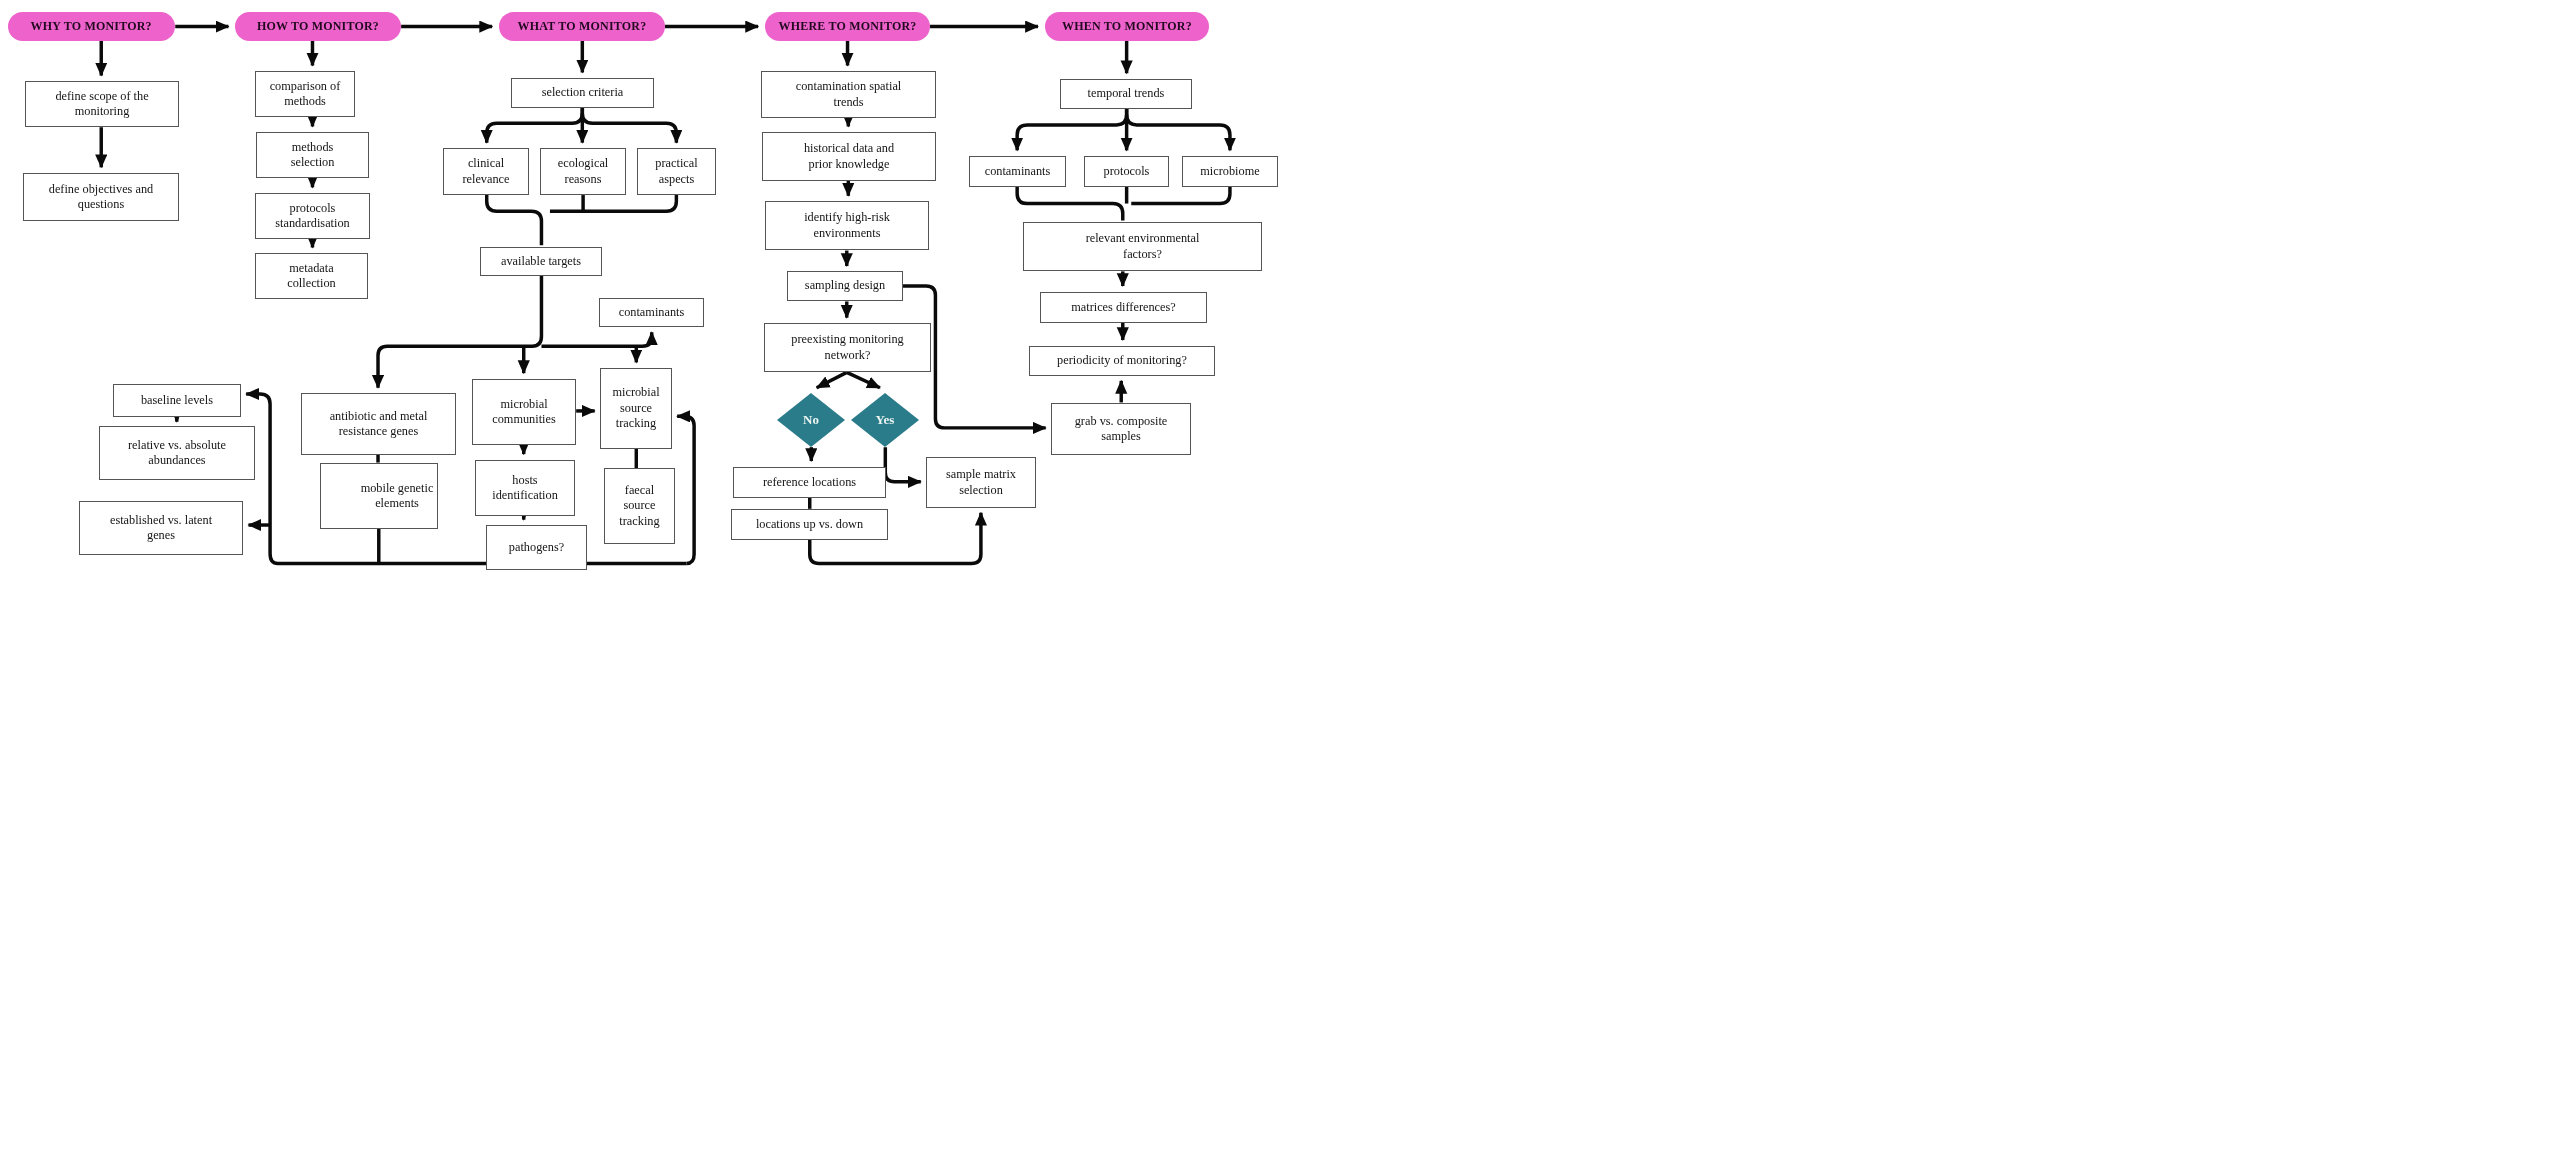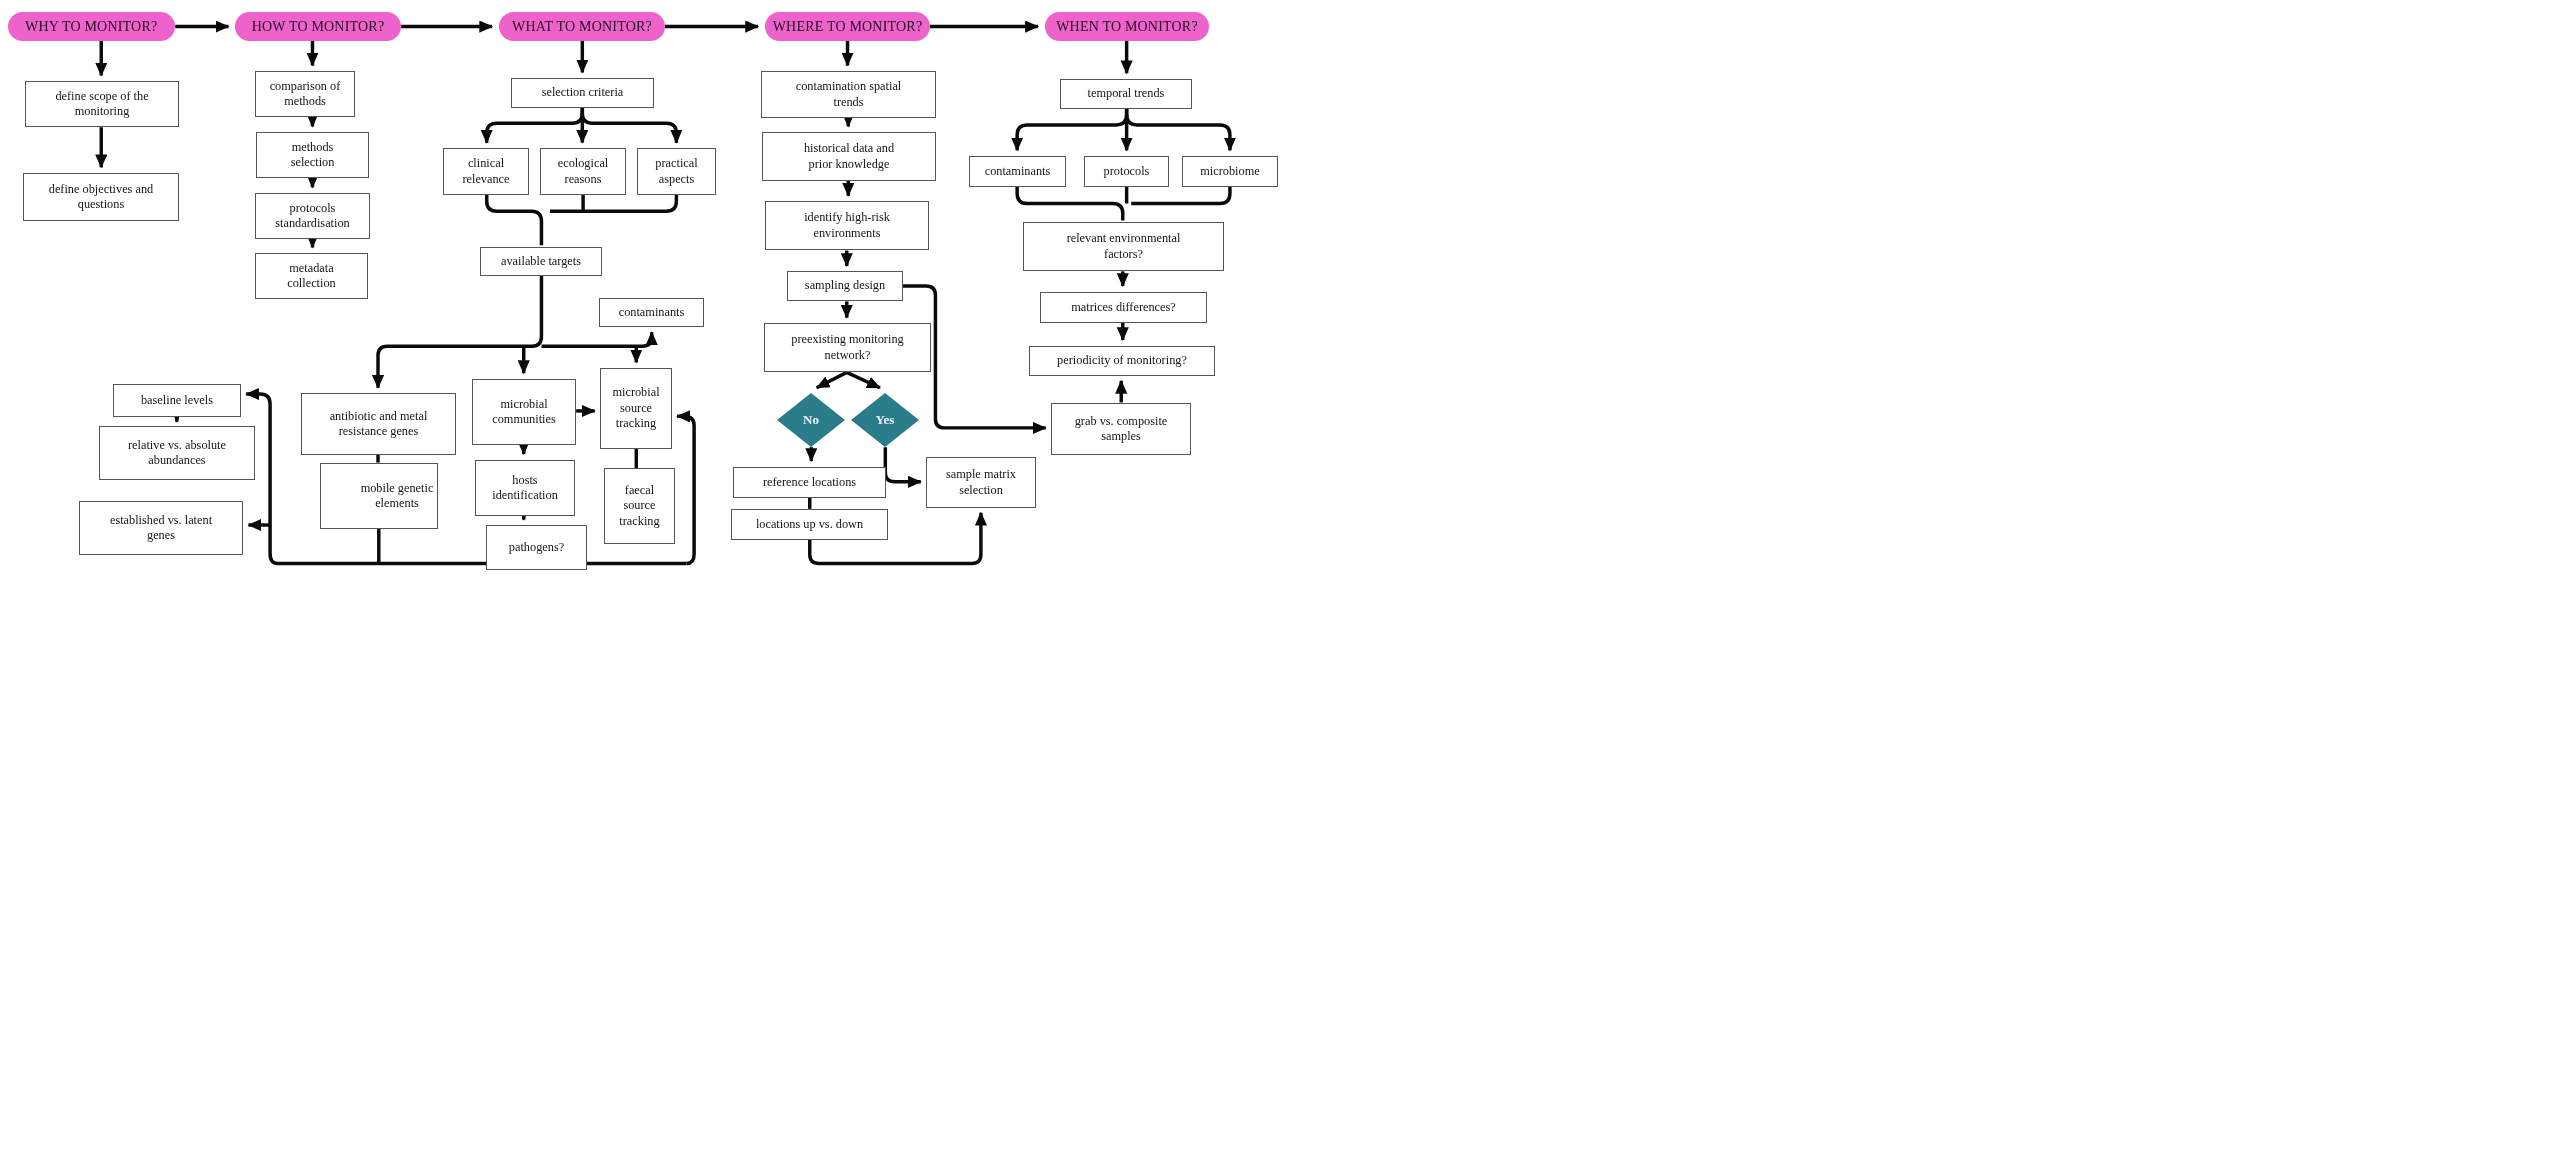--- a/index.html
+++ b/index.html
@@ -15,21 +15,21 @@
   #wires{position:absolute;left:0;top:0;width:1288px;height:579px;}
   .box{
     position:absolute;display:flex;align-items:center;justify-content:center;
     background:#ffffff;border:1.2px solid var(--box-border);color:var(--box-text);
     font-size:12.3px;line-height:15.4px;text-align:center;white-space:pre-line;
     box-sizing:border-box;z-index:2;
   }
   .pill{
     position:absolute;display:flex;align-items:center;justify-content:center;
     background:var(--pill-fill);color:var(--pill-text);border-radius:770px;
-    font-size:14px;font-weight:normal;letter-spacing:0.2px;text-align:center;
+    font-size:12px;font-weight:bold;letter-spacing:0.2px;text-align:center;
     box-sizing:border-box;z-index:2;
   }
   .diamond{
     position:absolute;display:flex;align-items:center;justify-content:center;
     background:var(--diamond-fill);color:var(--diamond-text);
     clip-path:polygon(50% 0,100% 50%,50% 100%,0 50%);
     font-size:13px;font-weight:bold;z-index:2;
   }
 </style>
 </head>
@@ -171,21 +171,21 @@
   <div class="diamond" style="left:851px;top:393px;width:68px;height:54px;">Yes</div>
   <div class="box" style="left:733px;top:467px;width:153px;height:31px;">reference locations</div>
   <div class="box" style="left:731px;top:509px;width:157px;height:31px;">locations up vs. down</div>
   <div class="box" style="left:926px;top:457px;width:110px;height:51px;">sample matrix
 selection</div>
 
   <div class="box" style="left:1060px;top:79px;width:132px;height:30px;">temporal trends</div>
   <div class="box" style="left:969px;top:156px;width:97px;height:31px;">contaminants</div>
   <div class="box" style="left:1084px;top:156px;width:85px;height:31px;">protocols</div>
   <div class="box" style="left:1182px;top:156px;width:96px;height:31px;">microbiome</div>
-  <div class="box" style="left:1023px;top:222px;width:201px;height:49px;">relevant environmental
+  <div class="box" style="left:1023px;top:222px;width:239px;height:49px;">relevant environmental
 factors?</div>
   <div class="box" style="left:1040px;top:292px;width:167px;height:31px;">matrices differences?</div>
   <div class="box" style="left:1029px;top:346px;width:186px;height:30px;">periodicity of monitoring?</div>
   <div class="box" style="left:1051px;top:403px;width:140px;height:52px;">grab vs. composite
 samples</div>
 
 </div>
 
 
 </body></html>

